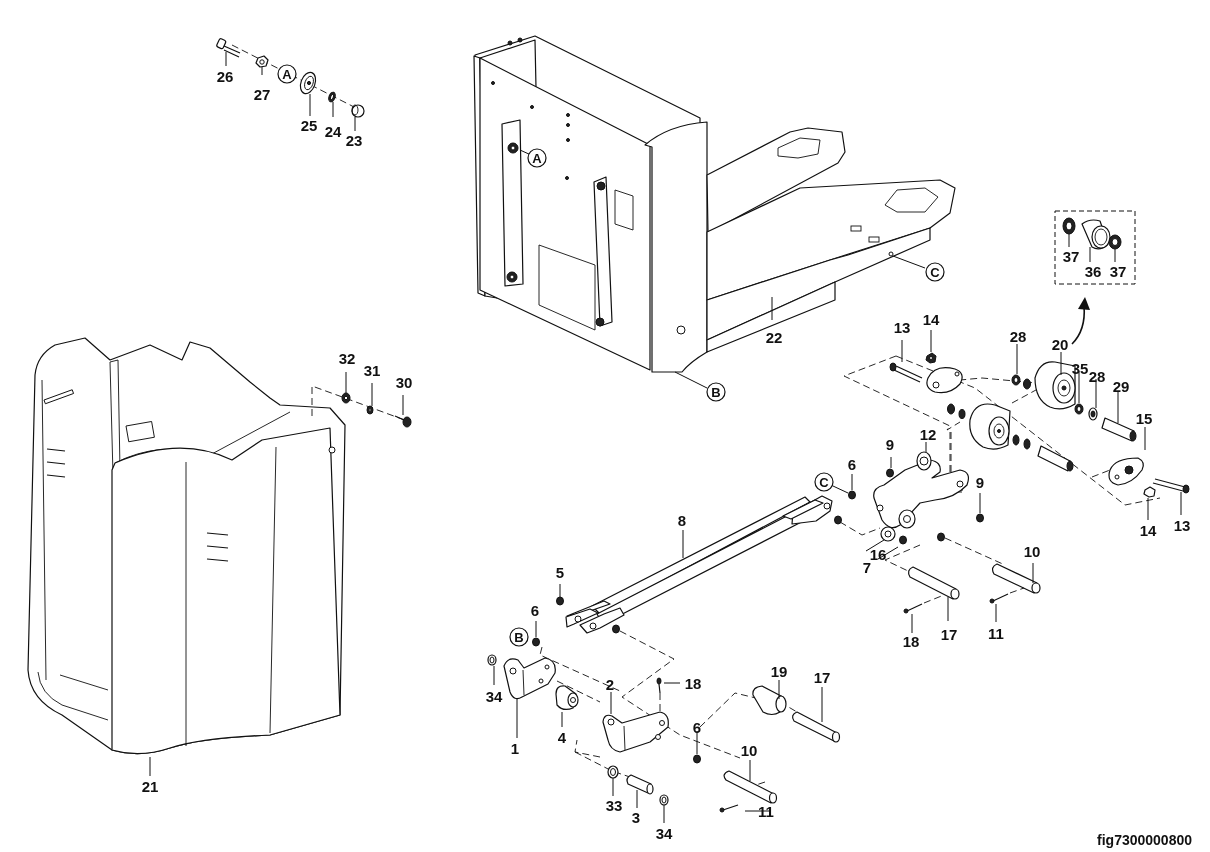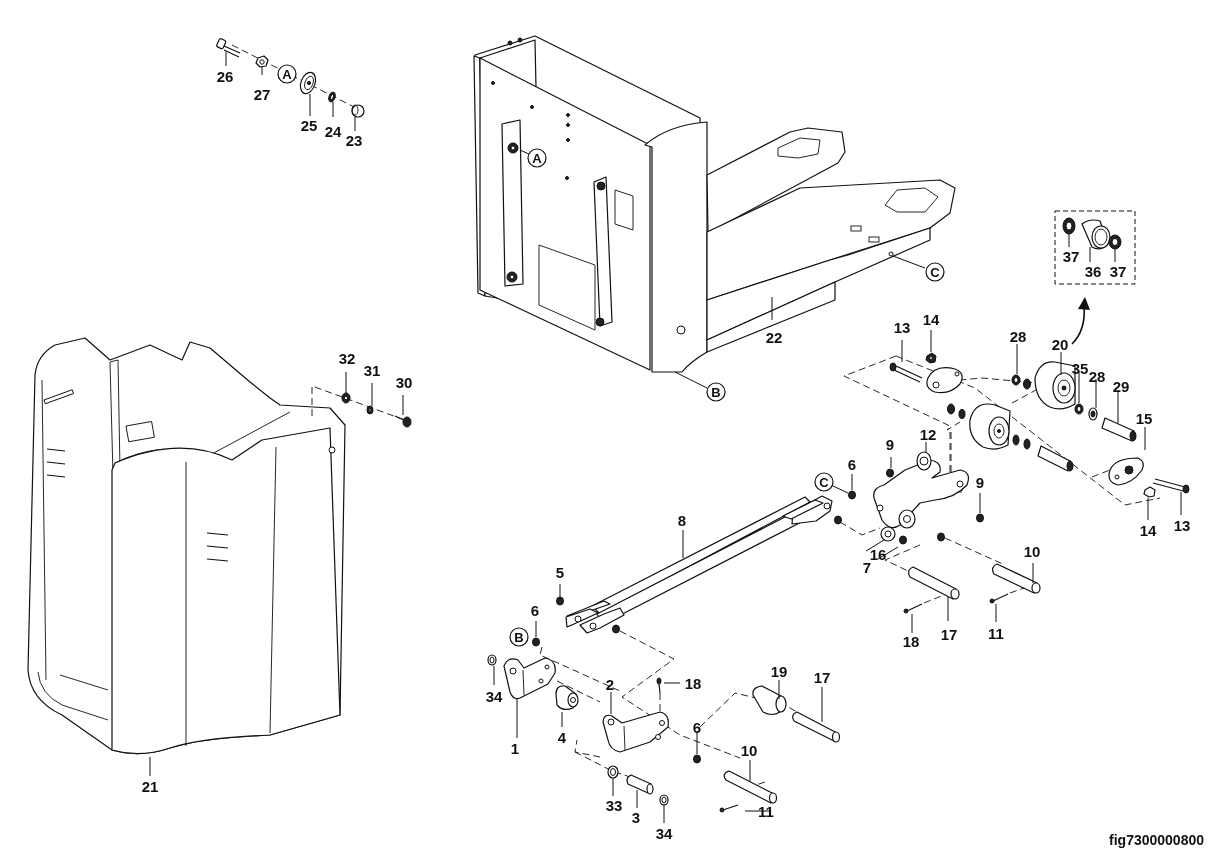--- a/index.html
+++ b/index.html
@@ -10,21 +10,21 @@
   .thin { fill: none; stroke: #111; stroke-width: 0.9; }
   .dash { fill: none; stroke: #111; stroke-width: 0.9; stroke-dasharray: 7 4; }
   .leader { stroke: #111; stroke-width: 1; }
   .lbl { font-family: "Liberation Sans", sans-serif; font-weight: bold;
          font-size: 15px; fill: #111; text-anchor: middle; }
   .ref circle { fill: #fff; stroke: #111; stroke-width: 1.2; }
   .ref text { font-family: "Liberation Sans", sans-serif; font-weight: bold;
               font-size: 13px; fill: #111; text-anchor: middle; dominant-baseline: central; }
   .dark { fill: #222; stroke: #111; stroke-width: 1; }
   .hole { fill: #fff; stroke: #111; stroke-width: 1; }
-  #fig-id { position: absolute; right: 6px; bottom: 4px; font-weight: bold;
+  #fig-id { position: absolute; right: 18px; bottom: 4px; font-weight: bold;
             font-size: 14px; color: #111; font-family: "Liberation Sans", sans-serif; }
 </style>
 </head>
 <body>
 
 <svg id="diagram" width="1210" height="852" viewBox="0 0 1210 852">
 
   <g>
     <line class="dash" x1="232" y1="45" x2="360" y2="110"></line>
     <g>

